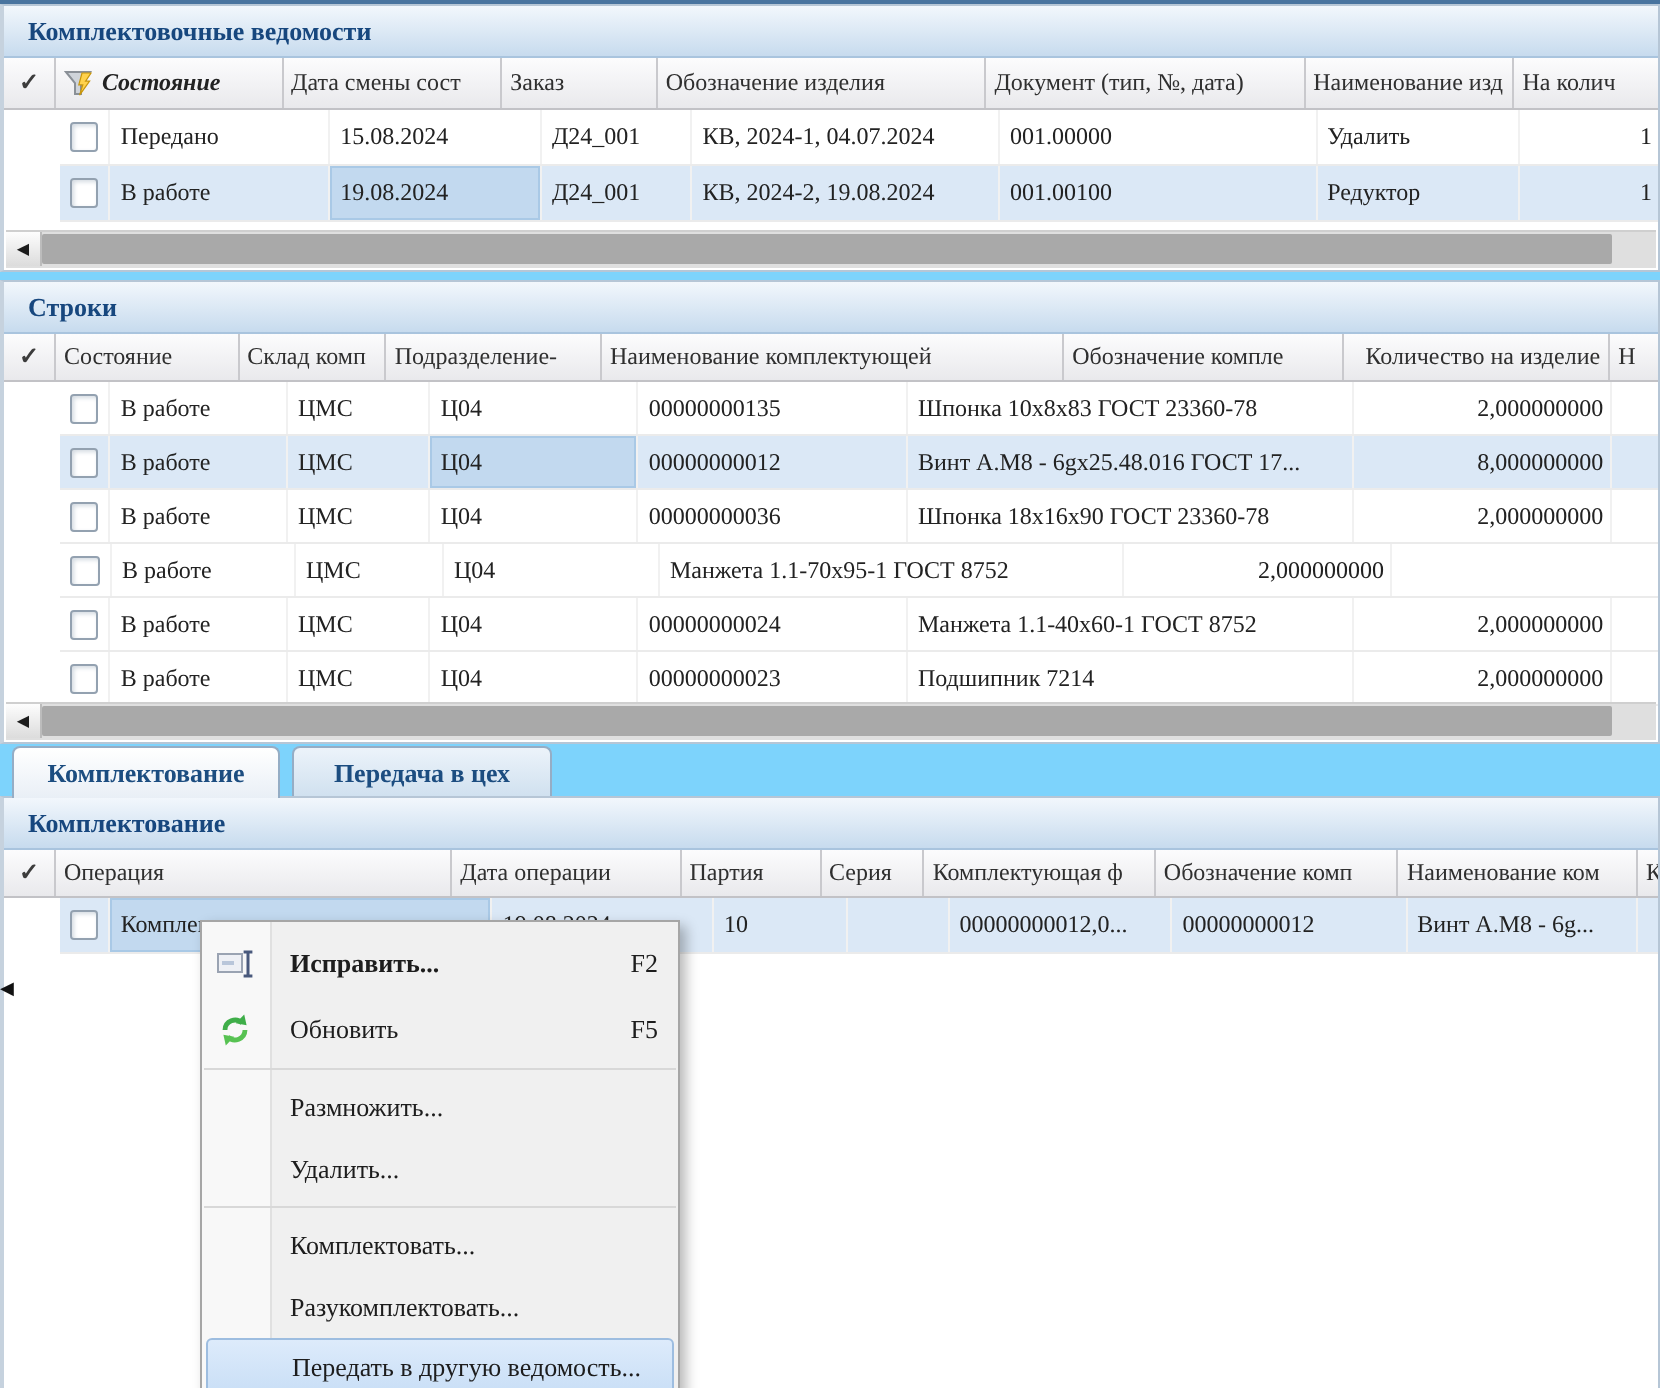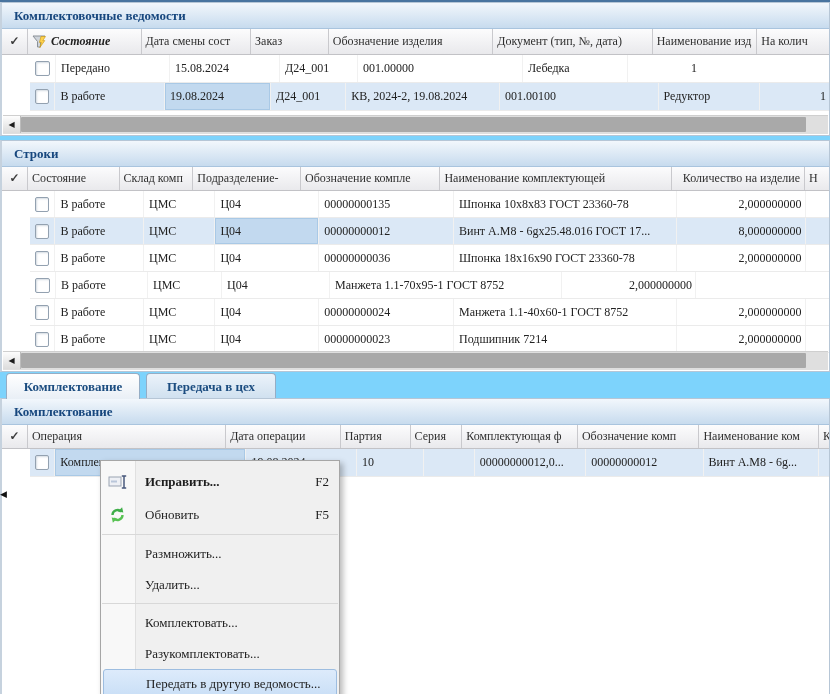--- a/index.html
+++ b/index.html
@@ -111,25 +111,28 @@
         </div>
       <div class="cell t1c1">
           <span>Передано</span>
         </div>
       <div class="cell t1c2">
           <span>15.08.2024</span>
         </div>
       <div class="cell t1c3">
           <span>Д24_001</span>
         </div>
+      <div class="cell t1c4">
+          <span>КВ, 2024-1, 04.07.2024</span>
+        </div>
       <div class="cell t1c5">
           <span>001.00000</span>
         </div>
       <div class="cell t1c6">
-          <span>Лебедка</span>
+          <span>Удалить</span>
         </div>
       <div class="cell t1c7 num">
           <span>1</span>
         </div>
     </div>
     <div class="row sel">
       <div class="cell t1c0 cbwrap">
           <span class="cb"></span>
         </div>
       <div class="cell t1c1">
@@ -171,25 +174,25 @@
         </div>
       <div class="hc t2c1">
           <span>Состояние</span>
         </div>
       <div class="hc t2c2">
           <span>Склад комп</span>
         </div>
       <div class="hc t2c3">
           <span>Подразделение-</span>
         </div>
+      <div class="hc t2c5">
+          <span>Наименование комплектующей</span>
+        </div>
       <div class="hc t2c4">
           <span>Обозначение компле</span>
-        </div>
-      <div class="hc t2c5">
-          <span>Наименование комплектующей</span>
         </div>
       <div class="hc t2c6 num">
           <span>Количество на изделие</span>
         </div>
       <div class="hc t2c7">
           <span>Н</span>
         </div>
     </div>
 
     <div class="row">

